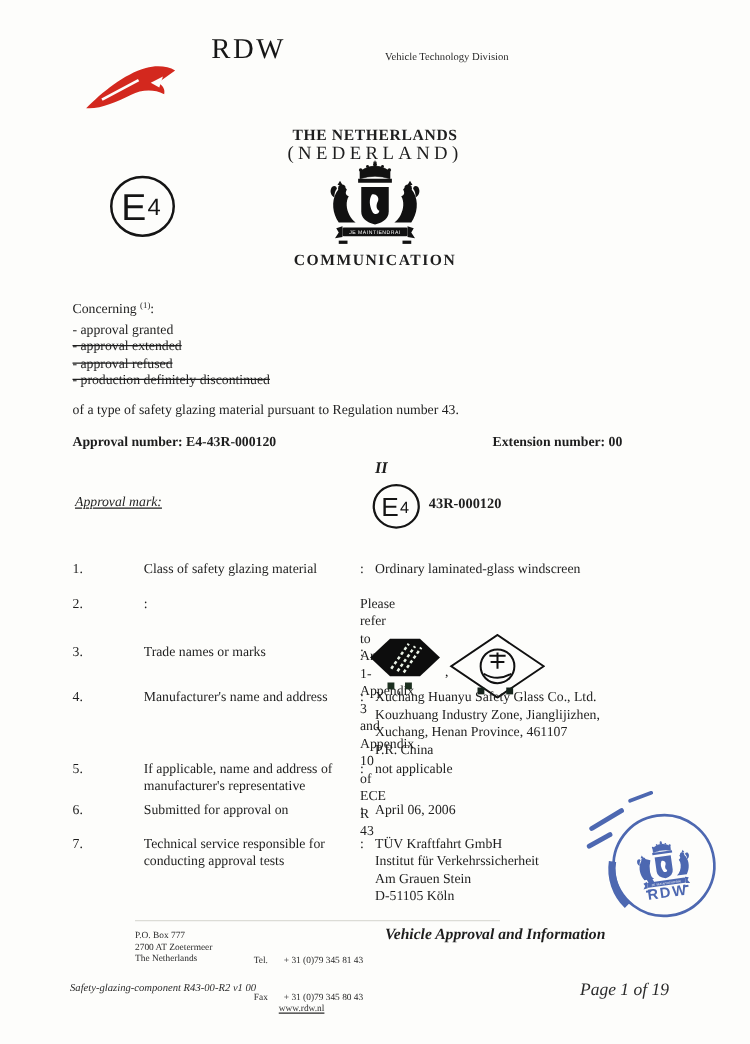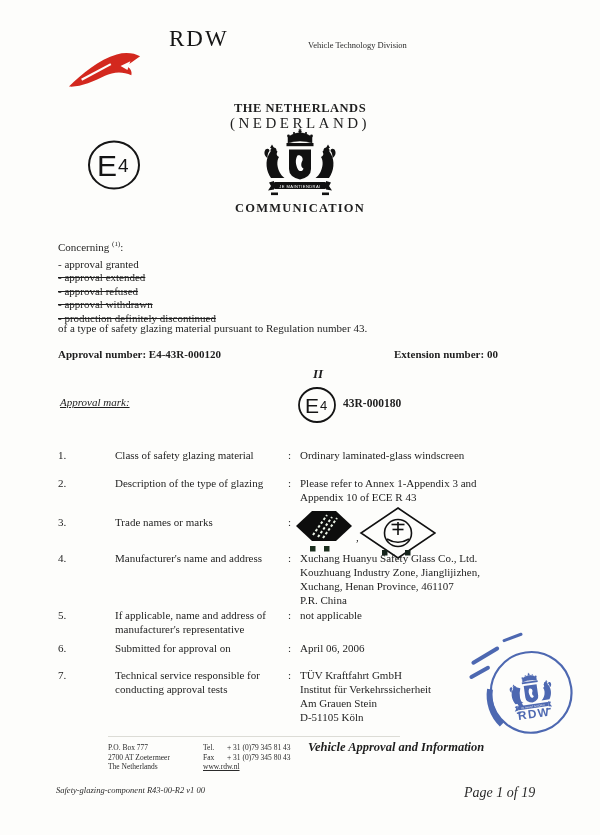--- a/index.html
+++ b/index.html
@@ -25,40 +25,40 @@
   .concerning-head { left:58px; top:240px; font-size:11px; }
   .concerning-head sup { font-size:7px; }
   .c-list { left:58px; top:258px; font-size:11px; line-height:13.4px; }
   .struck { text-decoration:line-through; }
   .subject { left:58px; top:322px; font-size:11px; }
 
   
   .appr-num { left:58px; top:348px; font-size:11px; font-weight:bold; }
   .ext-num { left:394px; top:348px; font-size:11px; font-weight:bold; }
   .mark-label { left:60px; top:396px; font-size:11px; font-style:italic;text-decoration:underline; }
-  .mark-roman { left:300px; top:366px; width:36px; text-align:center; font-size:13px; font-weight:bold; font-style:italic; }
+  .mark-roman { left:300px; top:366px; width:36px; font-size:13px; font-weight:bold; font-style:italic; }
   .mark-code { left:343px; top:397px; font-size:11.5px; font-weight:bold; }
 
   
   .row { position:absolute; left:58px; width:485px; display:grid; grid-template-columns:57px 173px 12px auto; font-size:11px; line-height:14px; }
   .row .num {}
   .row .lbl {}
   .row .col {}
   .row .val {}
   .tm-wrap { margin-top:-8px; margin-left:-4px; }
 
   
   .stamp { left:468px; top:630px; width:118px; height:122px; color:#3f5cab; opacity:0.92; }
 
   
   .foot-rule { left:108px; top:736px; width:292px; height:1px; background:#dcdcd6; }
   .foot-addr { left:108px; top:743px; font-size:7.5px; line-height:9.5px; color:#2b2b2b; }
   .foot-tel { left:203px; top:743px; font-size:7.5px; line-height:9.5px; color:#2b2b2b; }
-  .foot-tel .lbl-in { display:inline-block; width:24px; }
-  .weblink { text-decoration:underline; cursor:pointer; }
+  .foot-tel .lbl-in { display:inline-block; width:24px;margin-top:20px; }
+  .weblink { text-decoration:underline; cursor:pointer;margin-left:20px; }
   .tagline { left:308px; top:740px; font-size:12.5px; font-weight:bold; font-style:italic;text-align:right; }
   .doc-ref { left:56px; top:785px; font-size:8.5px; font-style:italic; color:#2b2b2b; }
   .page-ref { left:464px; top:785px; font-size:14px; font-style:italic; color:#2b2b2b; }
 </style>
 </head>
 <body>
 
 <svg width="0" height="0" style="position:absolute">
   <defs>
     <symbol id="arms" viewBox="0 0 120 72">
@@ -123,48 +123,46 @@
 </svg>
 
 <div class="abs center doc-type">COMMUNICATION</div>
 
 <div class="abs concerning-head"><span>Concerning</span> <sup>(1)</sup><span>:</span></div>
 
 <div class="abs c-list">
   <div class="c-item">- approval granted</div>
   <div class="c-item struck">- approval extended</div>
   <div class="c-item struck">- approval refused</div>
-  <div class="c-item struck">- approval withdrawn</div>
   <div class="c-item struck">- production definitely discontinued</div>
 </div>
 
 <div class="abs subject">of a type of safety glazing material pursuant to Regulation number 43.</div>
 
 <div class="abs appr-num">Approval number: E4-43R-000120</div>
 <div class="abs ext-num">Extension number: 00</div>
 
 <div class="abs mark-label">Approval mark:</div>
 <div class="abs mark-roman">II</div>
 <svg class="abs" style="left:297px; top:386px;" width="42" height="40" viewBox="0 0 42 40">
   <ellipse cx="20" cy="19" rx="18" ry="17" fill="none" stroke="#151515" stroke-width="1.8"></ellipse>
   <text x="8" y="27" font-family="Liberation Sans, sans-serif" font-size="21" fill="#151515">E</text>
   <text x="23" y="24" font-family="Liberation Sans, sans-serif" font-size="13" fill="#151515">4</text>
 </svg>
-<div class="abs mark-code">43R-000180</div>
+<div class="abs mark-code">43R-000120</div>
 
 <div class="row" style="top:448px">
   <div class="num">1.</div>
   <div class="lbl">Class of safety glazing material</div>
   <div class="col">:</div>
   <div class="val pre">Ordinary laminated-glass windscreen</div>
 </div>
 
 <div class="row" style="top:476px">
   <div class="num">2.</div>
-  <div class="lbl">Description of the type of glazing</div>
   <div class="col">:</div>
   <div class="val pre">Please refer to Annex 1-Appendix 3 and
 Appendix 10 of ECE R 43</div>
 </div>
 
 <div class="row" style="top:515px">
   <div class="num">3.</div>
   <div class="lbl">Trade names or marks</div>
   <div class="col">:</div>
   <div class="val">

